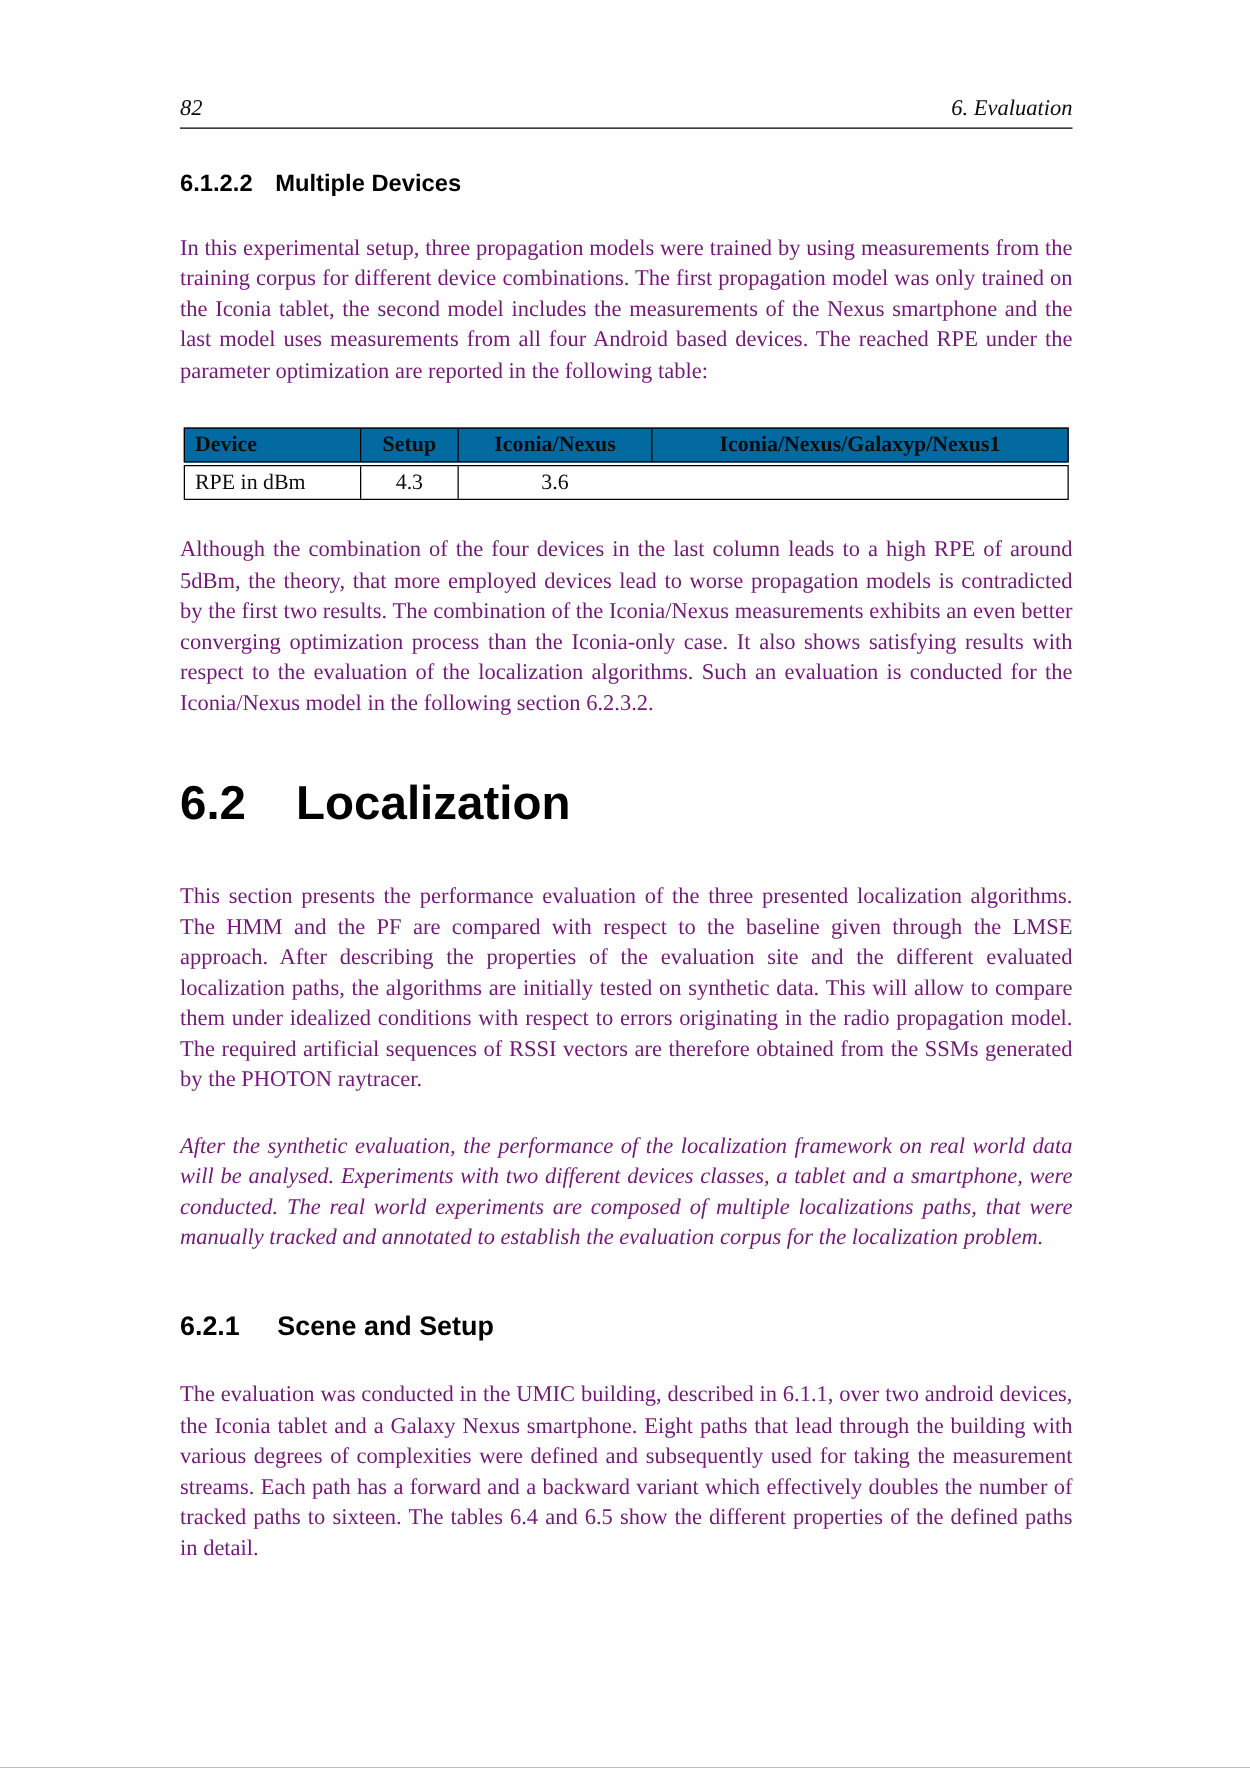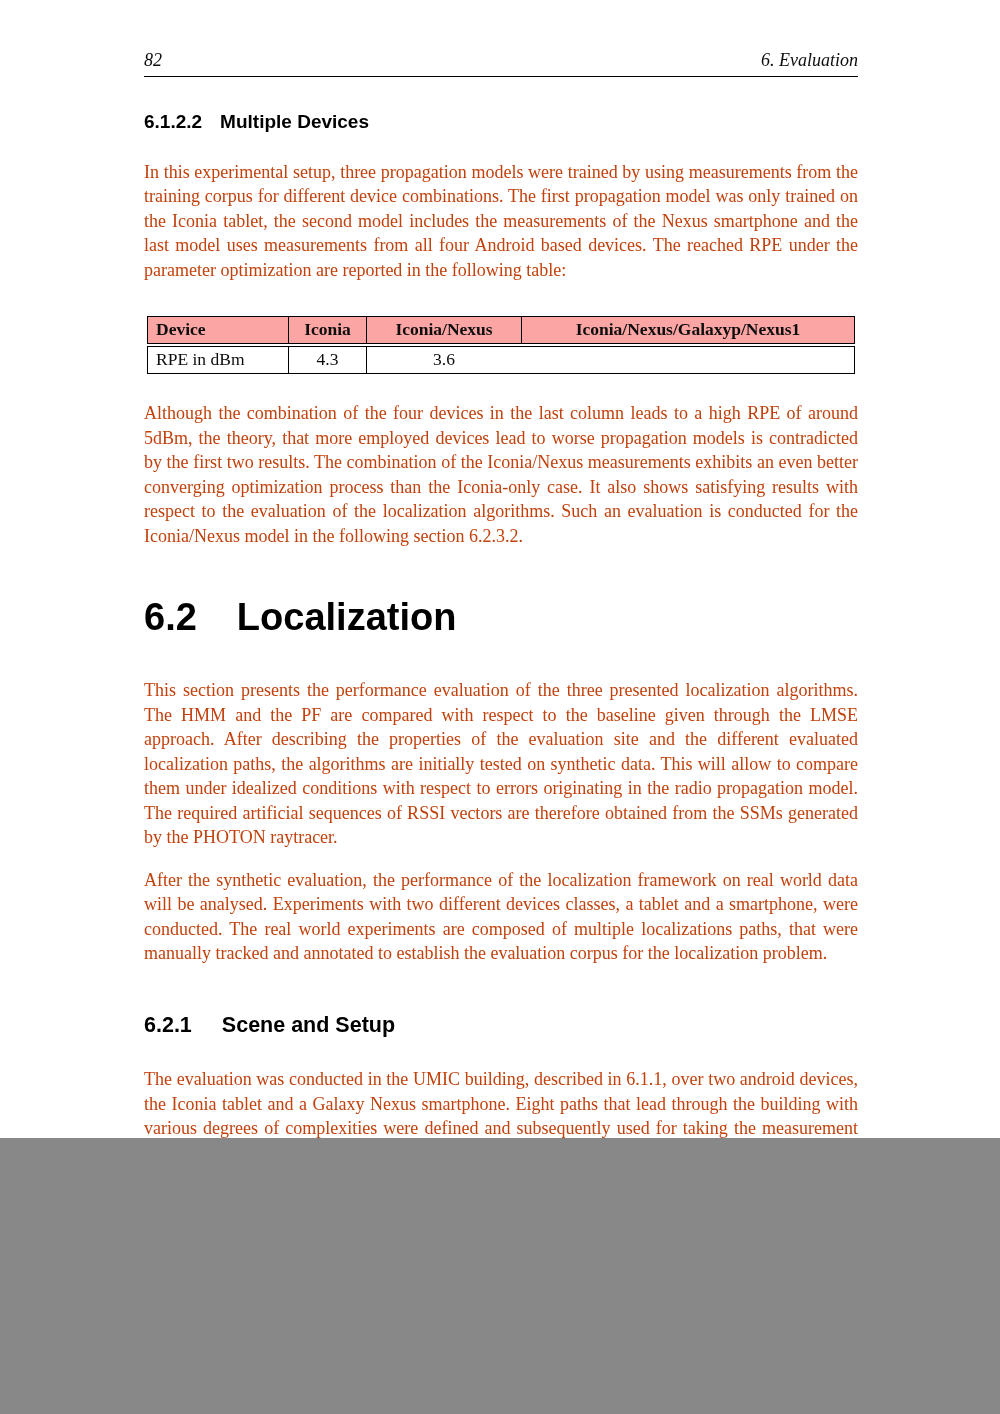--- a/index.html
+++ b/index.html
@@ -1,23 +1,23 @@
 <!DOCTYPE html>
 <html lang="en"><head>
 <meta charset="utf-8">
 <style>
   html, body { margin: 0; padding: 0; background: #888; }
   .page {
     position: relative;
     width: 1000px;
-    height: 1138px;
+    height: 1414px;
     margin: 0 auto;
     background: #ffffff;
     box-sizing: border-box;
-    padding: 50px 142px 0 144px;
+    padding: 76px 142px 0 144px;
     color: #0d0d0d;
     font-family: "Liberation Serif", "DejaVu Serif", serif;
   }
   
   .running-head {
     display: flex;
     justify-content: space-between;
     align-items: baseline;
     font-style: italic;
     font-size: 18px;
@@ -38,39 +38,39 @@
   .hd-section .h-num { margin-right: 40px; }
   .hd-sub { font-size: 21.5px; margin-top: 47px; }
   .hd-sub .h-num { margin-right: 30px; }
   
   .body-par {
     margin: 0;
     margin-top: 27px;
     font-size: 18px;
     line-height: 24.5px;
     text-align: justify;
-    color: #c2410c;
+    color: #701a75;
   }
-  .par-tight { margin-top: 18px; }
+  .par-tight { margin-top: 28px; font-style: italic; }
   .math-it { }
   
   .rpe-table {
     margin-top: 34px;
     margin-left: 3px;
     width: 708px;
     font-size: 17.5px;
   }
   .t-row {
     display: grid;
     grid-template-columns: 140px 78px 155px 1fr;
     border: 1.2px solid #000;
     box-sizing: border-box;
   }
   .t-row.t-head {
-    background: #fca5a5;
+    background: #0369a1;
     font-weight: bold;
     margin-bottom: 2px;
   }
   .t-cell {
     padding: 2px 8px 3px 8px;
     text-align: center;
     white-space: nowrap;
     overflow: hidden;
   }
   .t-cell + .t-cell { border-left: 1.2px solid #000; }
@@ -88,21 +88,21 @@
 
   <h3 class="hd hd-subsub">
     <span class="h-num">6.1.2.2</span><span class="h-title">Multiple Devices</span>
   </h3>
 
   <p class="body-par">In this experimental setup, three propagation models were trained by using measurements from the training corpus for different device combinations. The first propagation model was only trained on the Iconia tablet, the second model includes the measurements of the Nexus smartphone and the last model uses measurements from all four Android based devices. The reached RPE under the parameter optimization are reported in the following table:</p>
 
   <div class="rpe-table">
     <div class="t-row t-head">
       <div class="t-cell c-first">Device</div>
-      <div class="t-cell">Iconia</div>
+      <div class="t-cell">Setup</div>
       <div class="t-cell">Iconia/Nexus</div>
       <div class="t-cell">Iconia/Nexus/Galaxyp/Nexus1</div>
     </div>
     <div class="t-row">
       <div class="t-cell c-first"><span>RPE in </span><span class="math-it">dBm</span></div>
       <div class="t-cell">4.3</div>
       <div class="t-cell">3.6</div>
     </div>
   </div>
 

